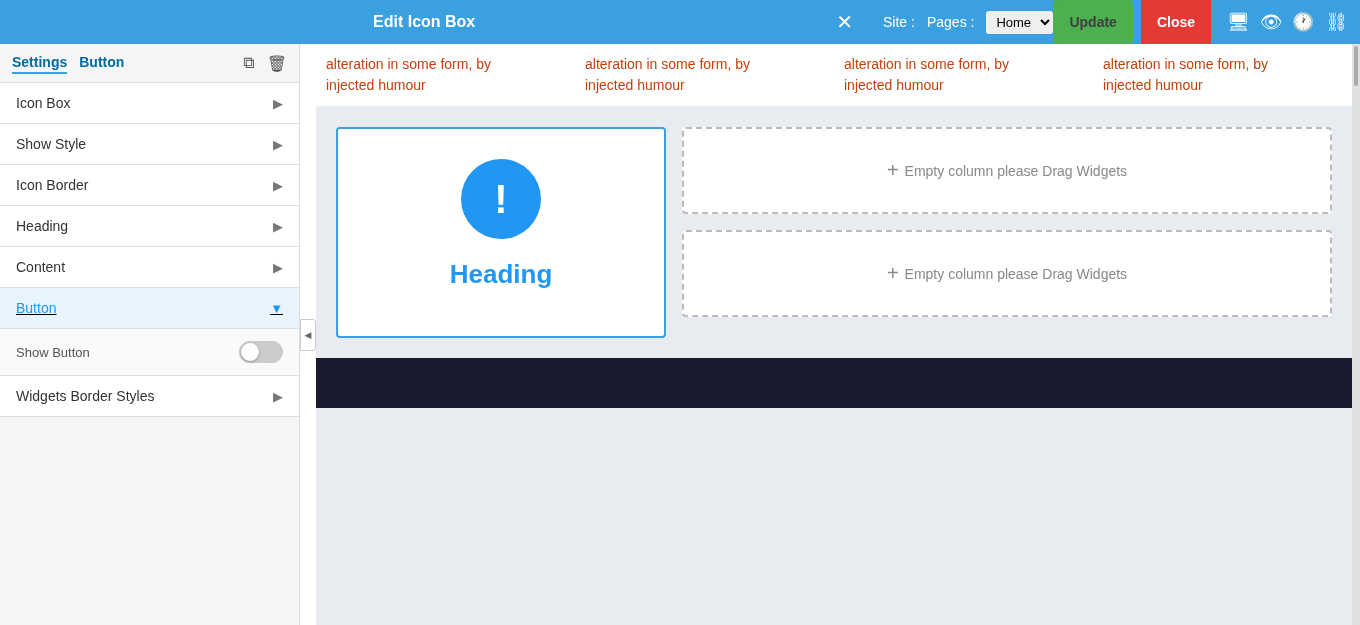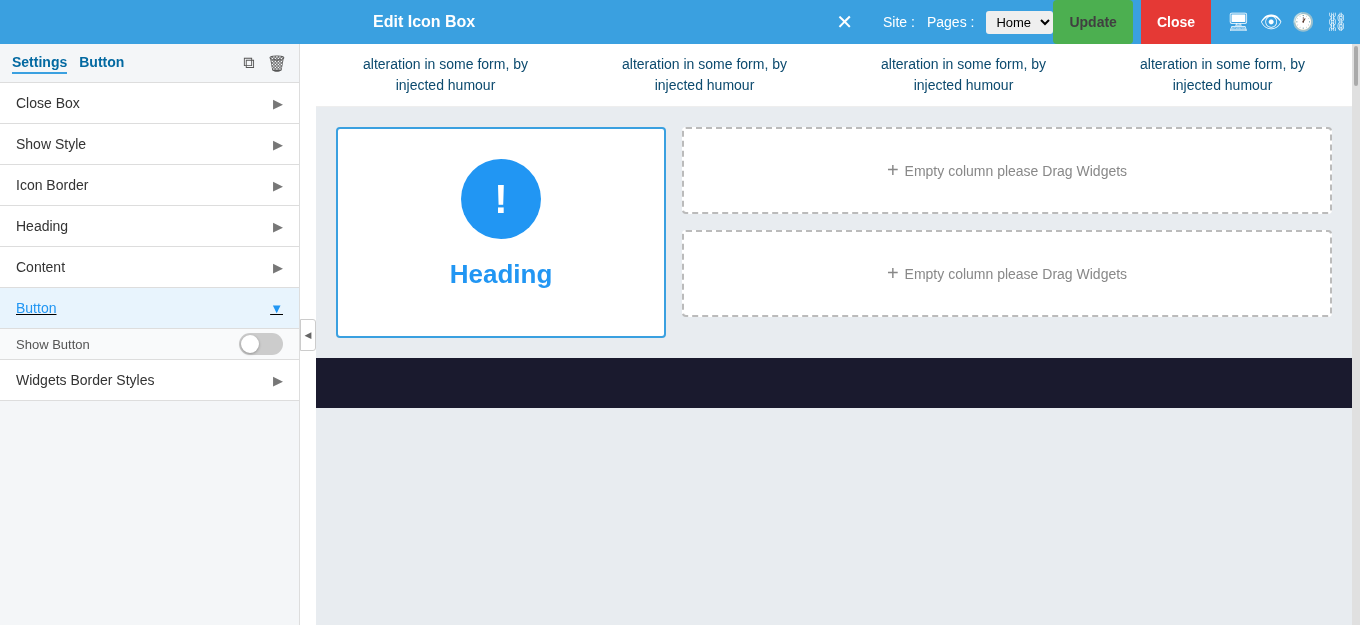--- a/index.html
+++ b/index.html
@@ -147,21 +147,21 @@
     .sidebar-item.expanded .sidebar-item-label {
       color: #2196f3;
     }
     .sidebar-item.expanded .sidebar-item-arrow {
       color: #2196f3;
     }
 
     
     .sidebar-sub {
       background: #f9fafb;
-      padding: 4px 16px;
+      padding: 12px 16px;
       border-bottom: 1px solid #ddd;
     }
     .show-button-row {
       display: flex;
       align-items: center;
       justify-content: space-between;
     }
     .show-button-label {
       font-size: 13px;
       color: #555;
@@ -223,23 +223,23 @@
 
     
     .top-strip {
       display: flex;
       background: #fff;
       padding: 10px 0;
       border-bottom: 1px solid #eee;
     }
     .top-strip-col {
       flex: 1;
-      text-align: center;
-      font-size: 14px;
-      color: #0c4a6e;
+      text-align: left;
+      font-size: 14px;
+      color: #c2410c;
       line-height: 1.5;
       padding: 0 10px;
     }
 
     
     .widget-area {
       display: flex;
       gap: 0;
       padding: 20px;
       align-items: flex-start;
@@ -357,21 +357,21 @@
   <div class="sidebar">
 
     <div class="sidebar-tabs">
       <span class="sidebar-tab active">Settings</span>
       <span class="sidebar-tab">Button</span>
       <span style="margin-left:auto;" class="sidebar-tab-icon">⧉</span>
       <span class="sidebar-tab-icon">🗑</span>
     </div>
 
     <div class="sidebar-item">
-      <span class="sidebar-item-label">Close Box</span>
+      <span class="sidebar-item-label">Icon Box</span>
       <span class="sidebar-item-arrow">▶</span>
     </div>
     <div class="sidebar-item">
       <span class="sidebar-item-label">Show Style</span>
       <span class="sidebar-item-arrow">▶</span>
     </div>
     <div class="sidebar-item">
       <span class="sidebar-item-label">Icon Border</span>
       <span class="sidebar-item-arrow">▶</span>
     </div>

